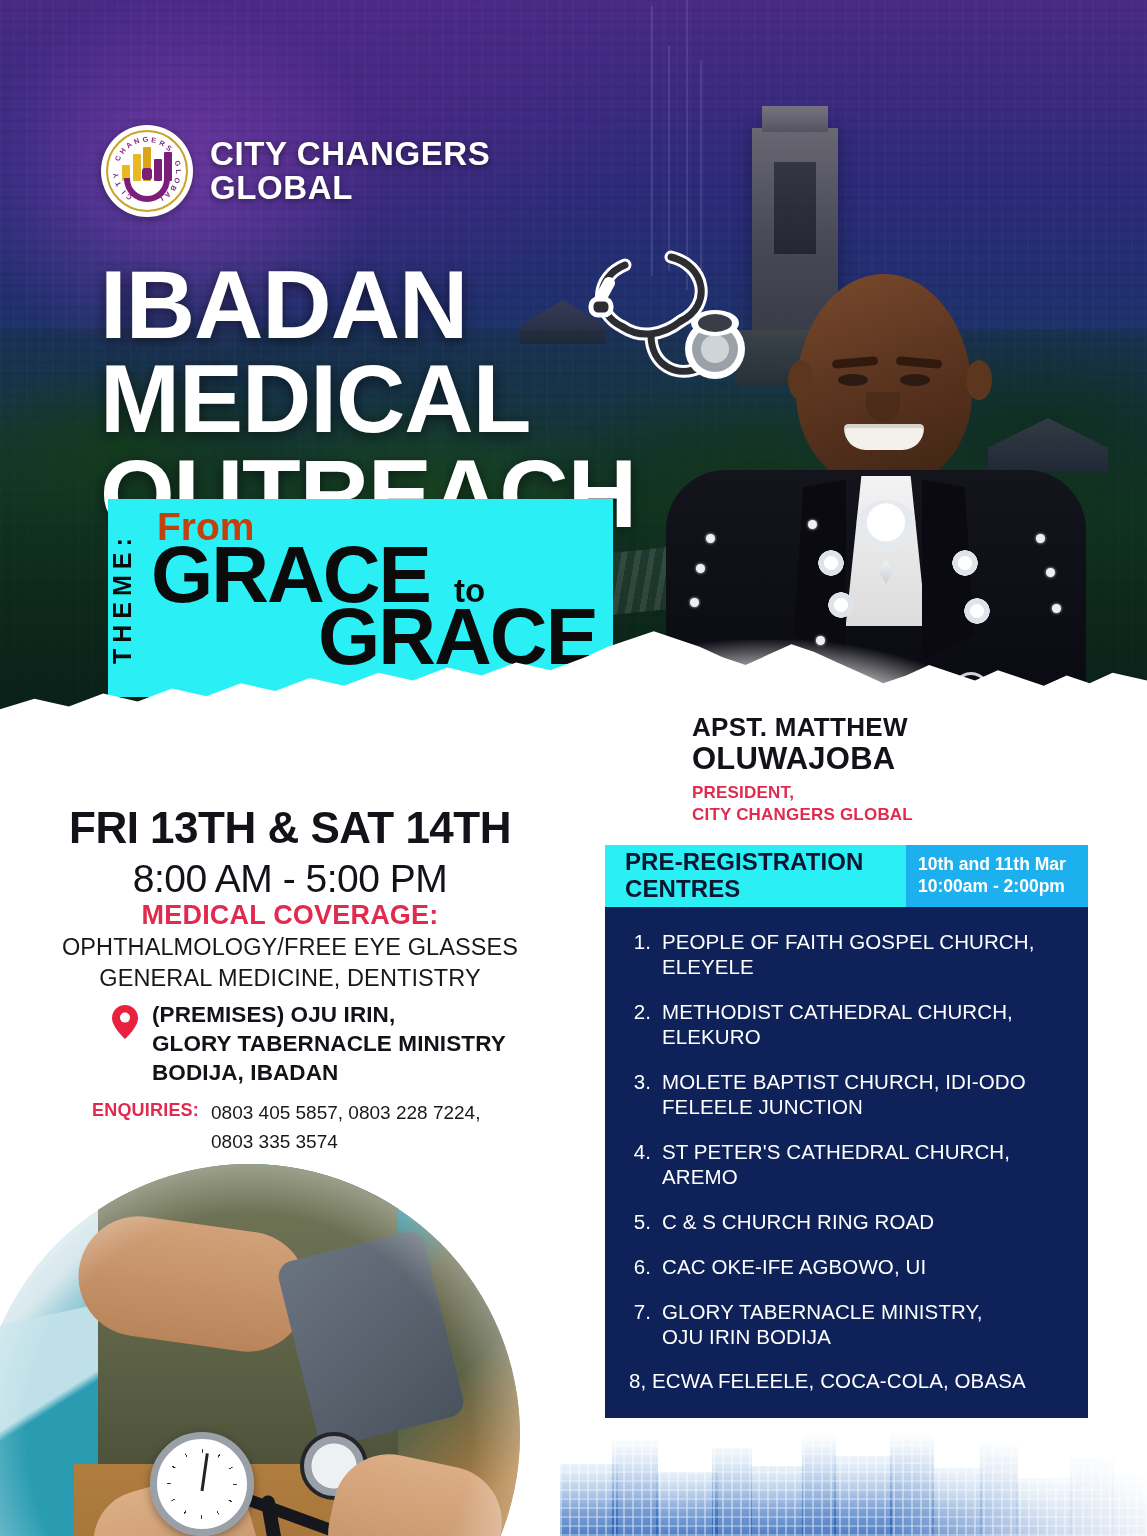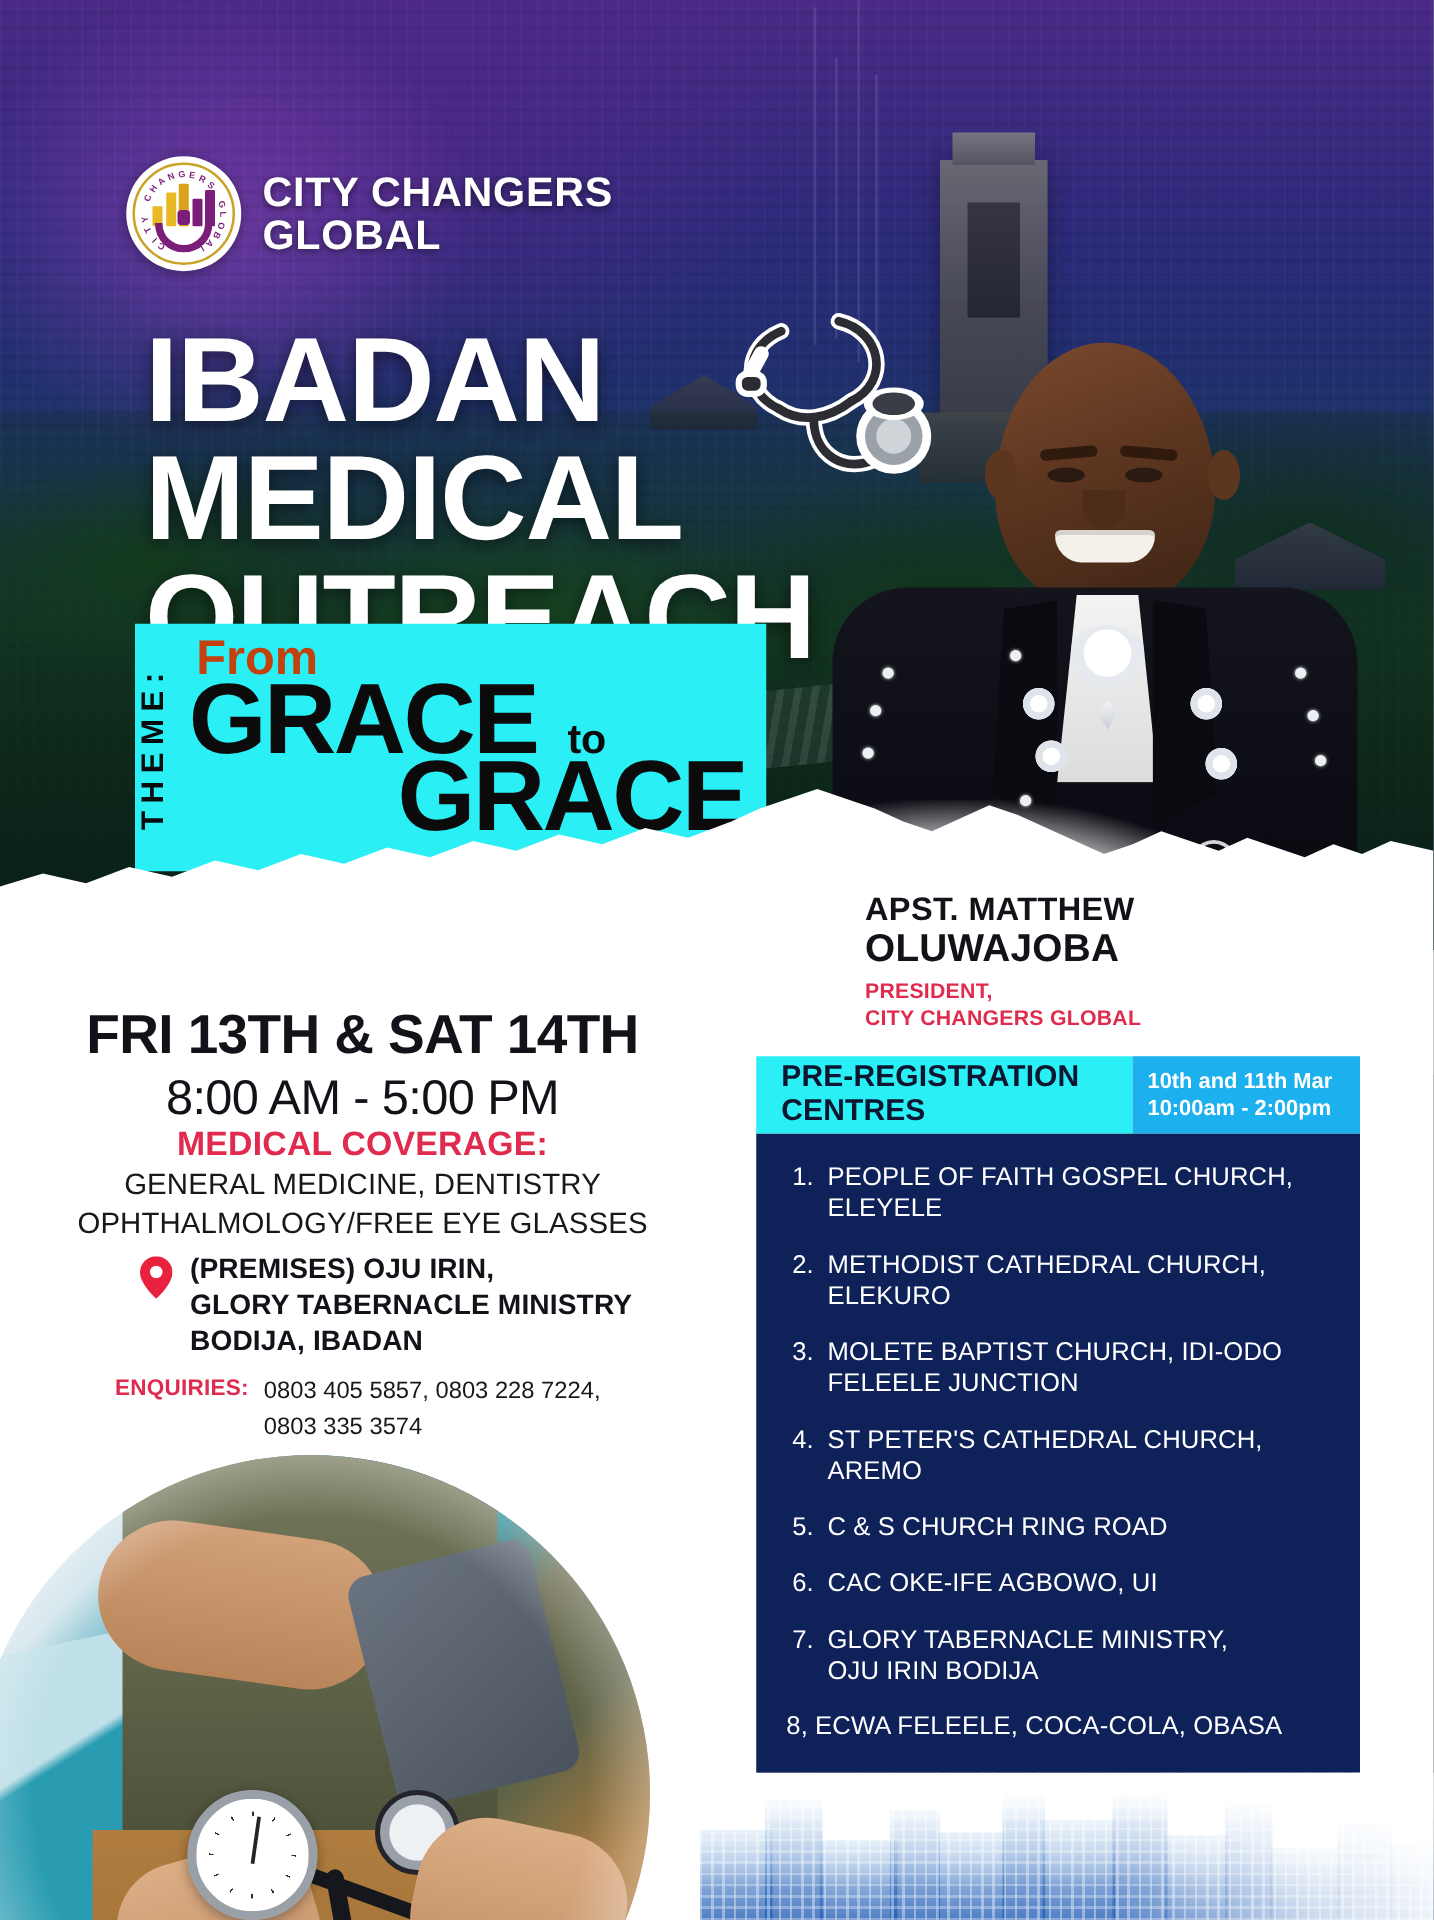--- a/index.html
+++ b/index.html
@@ -115,21 +115,21 @@
     position:absolute; left:50%; top:50%;
     transform-origin:0 0; white-space:nowrap;
   }
   .logo-text{
     color:#ffffff; font-weight:bold; font-size:33px; line-height:1.04;
     letter-spacing:.6px; text-shadow:0 2px 6px rgba(0,0,0,.5);
   }
 
   
   .title{
-    position:absolute; left:116px; top:261px;
+    position:absolute; left:100px; top:261px;
     color:#ffffff; font-weight:bold; font-size:96px; line-height:.92;
     letter-spacing:-1px;
     text-shadow:0 3px 14px rgba(0,0,0,.55);
     font-stretch:condensed;
   }
   .title span{ display:block; }
   .title .l2{ margin-top:6px; }
   .title .l3{ margin-top:6px; }
 
   
@@ -514,22 +514,22 @@
     <div class="sn3">
       <div>PRESIDENT,</div>
       <div>CITY CHANGERS GLOBAL</div>
     </div>
   </div>
 
   <div class="dates">FRI 13TH &amp; SAT 14TH</div>
   <div class="times">8:00 AM - 5:00 PM</div>
   <div class="cov-title">MEDICAL COVERAGE:</div>
   <div class="cov-lines">
+    <div>OPHTHALMOLOGY/FREE EYE GLASSES</div>
     <div>GENERAL MEDICINE, DENTISTRY</div>
-    <div>OPHTHALMOLOGY/FREE EYE GLASSES</div>
   </div>
 
   <div class="venue">
     <svg class="pin" width="26" height="34" viewBox="0 0 26 34">
       <path d="M13 0C5.8 0 0 5.8 0 13c0 9.5 13 21 13 21s13-11.5 13-21C26 5.8 20.2 0 13 0z" fill="#E8213F"></path>
       <circle cx="13" cy="12.6" r="5" fill="#ffffff"></circle>
     </svg>
     <div class="venue-text">
       <div>(PREMISES) OJU IRIN,</div>
       <div>GLORY TABERNACLE MINISTRY</div>

